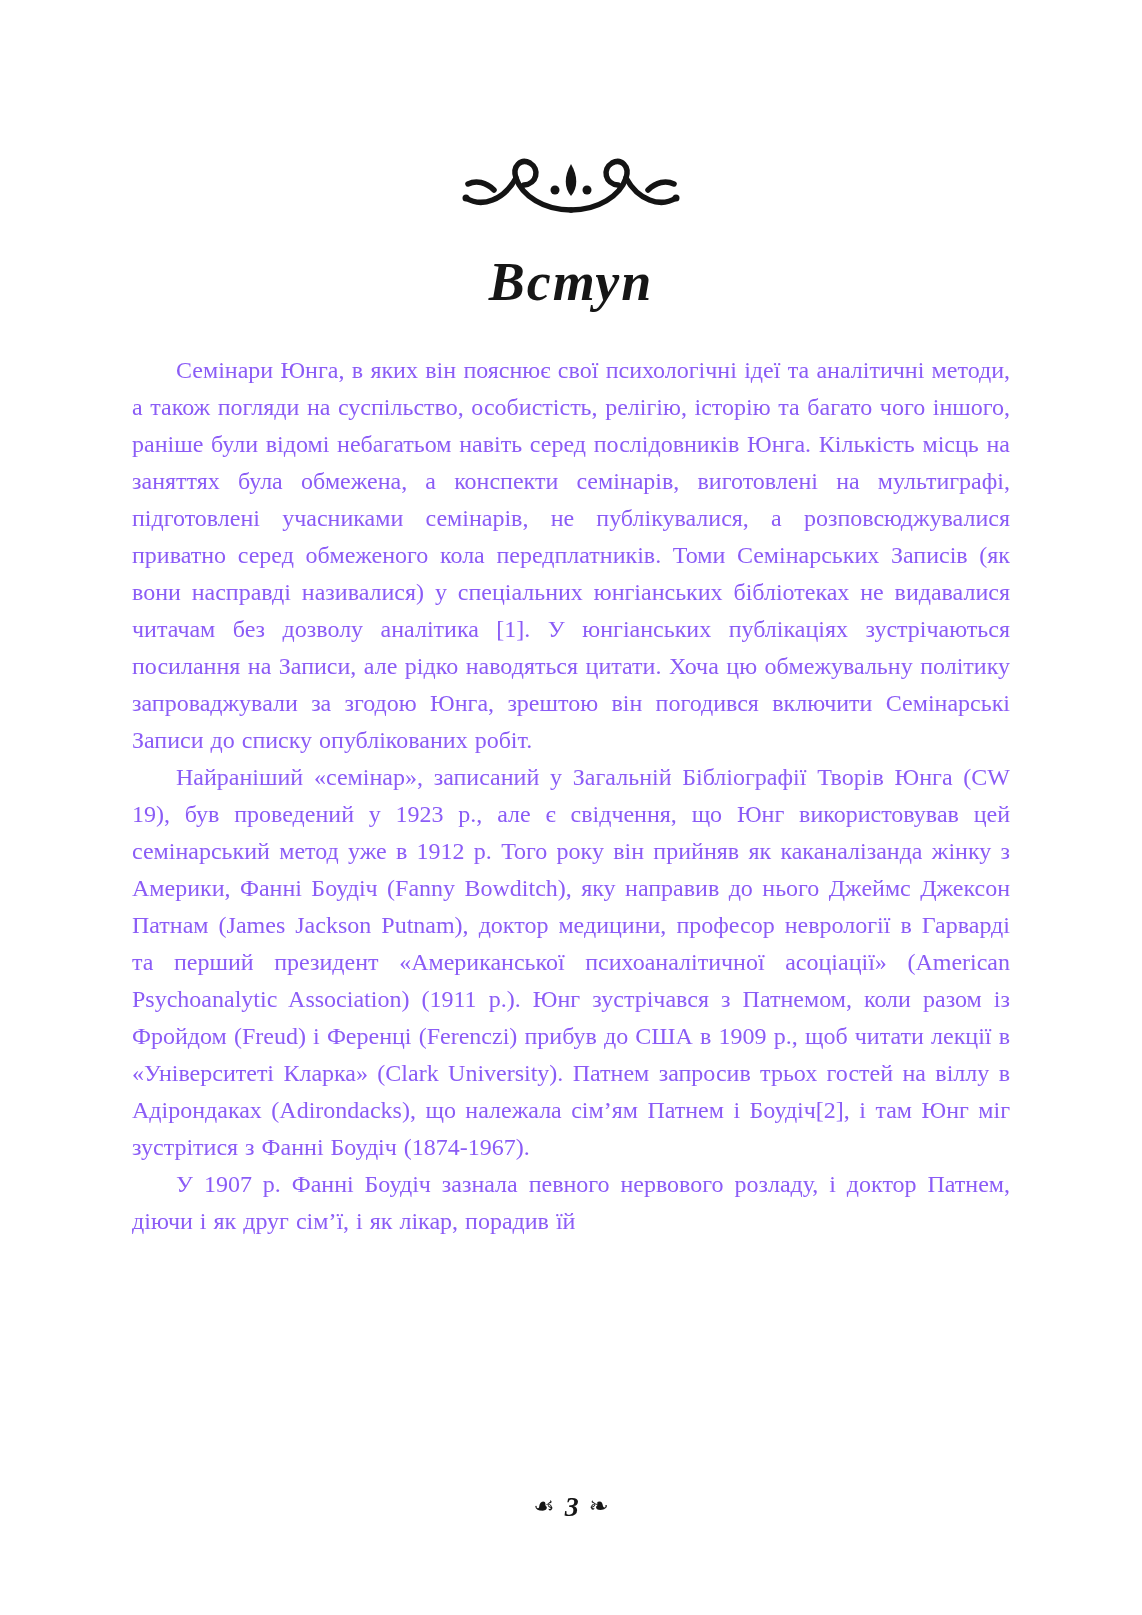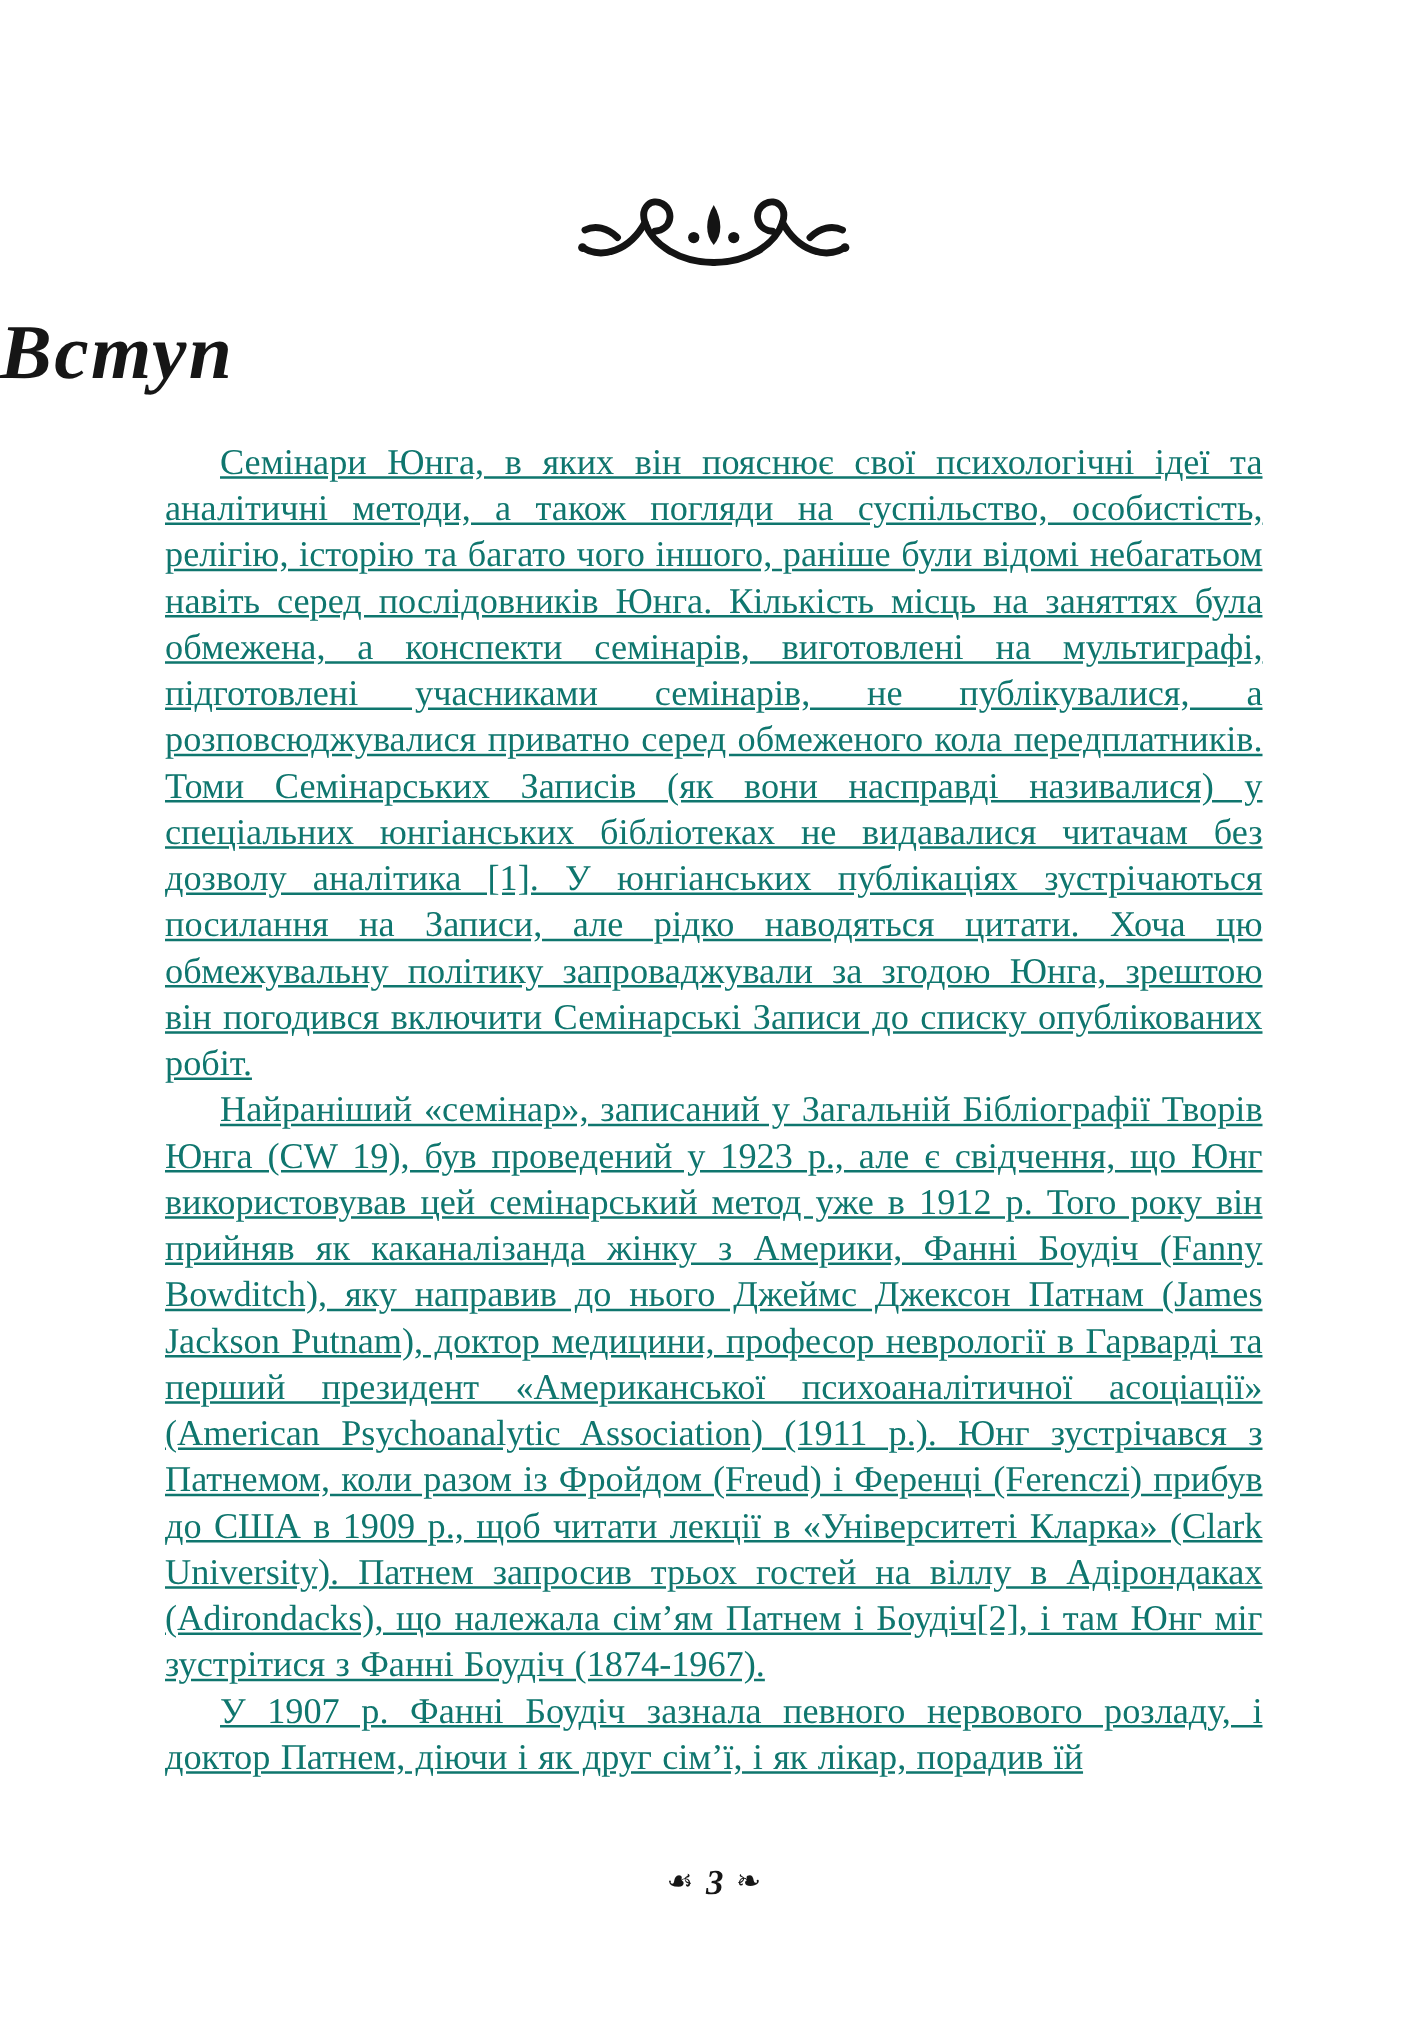--- a/index.html
+++ b/index.html
@@ -24,40 +24,40 @@
     width: 100%;
     padding-top: 148px;
     display: flex;
     justify-content: center;
   }
   .ornament-wrap svg {
     display: block;
   }
   .title {
     margin: 18px 0 0 0;
-    font-size: 62px;
+    text-align: center;
+    font-size: 54px;
     line-height: 64px;
     font-weight: bold;
     font-style: italic;
     letter-spacing: 2px;
     color: #161616;
   }
   .text-block {
     width: 878px;
     margin: 38px auto 0 auto;
   }
   .text-block p {
     margin: 0;
-    font-size: 29px;
+    font-size: 24px;
     line-height: 37px;
     text-align: justify;
     text-indent: 44px;
     word-spacing: 1px;
-    color: #0f766e;
-    text-decoration: underline;
+    color: #8b5cf6;
   }
   .footer {
     position: absolute;
     left: 0;
     bottom: 92px;
     width: 100%;
     text-align: center;
     font-size: 28px;
     font-style: italic;
     color: #161616;

